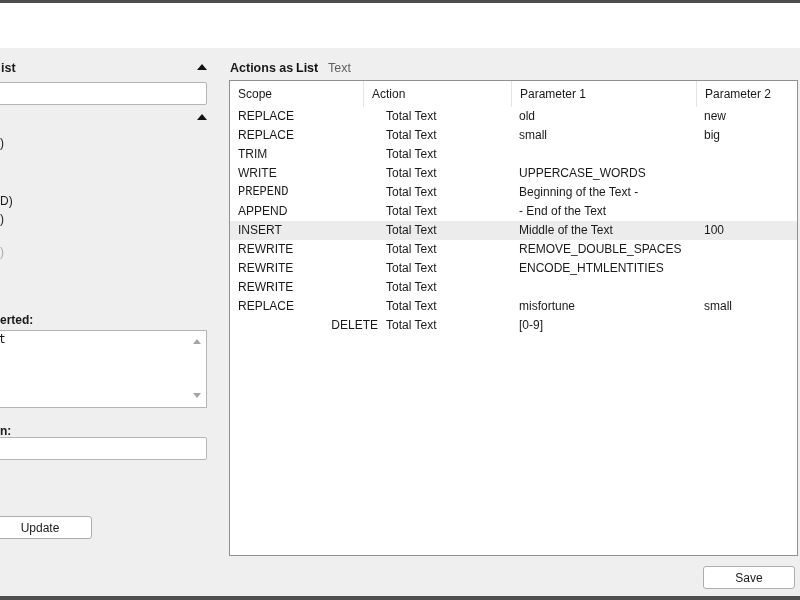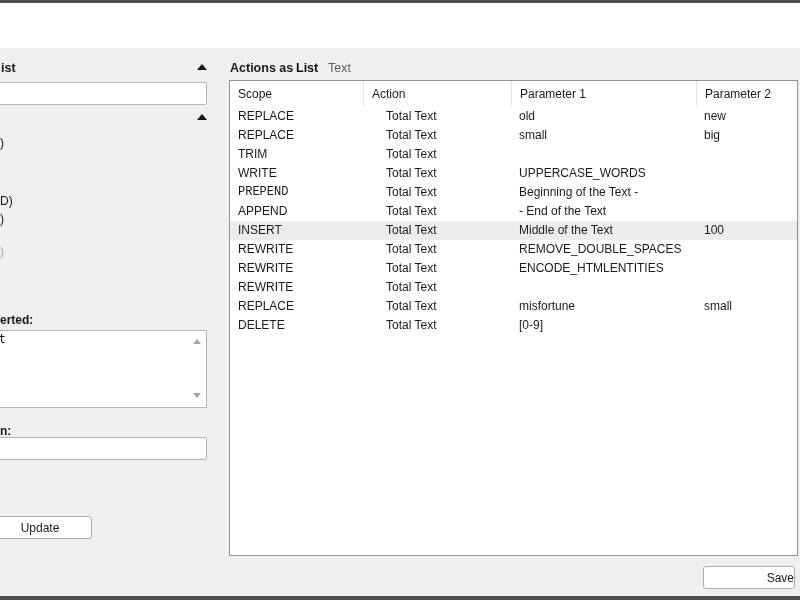--- a/index.html
+++ b/index.html
@@ -61,21 +61,21 @@
   .hcell + .hcell { border-left:1px solid #e3e3e3; }
   .trow { display:flex; height:19px; }
   .trow.sel { background:#ececec; }
   .tcell {
     font-size:12px; color:#1a1a1a; line-height:19px; padding-left:8px;
     white-space:nowrap; overflow:hidden;
   }
   .save-btn {
     position:absolute; left:703px; top:566px; width:92px; height:23px;
     background:#fff; border:1px solid #adadad; border-radius:3px;
-    font-family:"Liberation Sans", sans-serif; font-size:12px; color:#1a1a1a;text-align:right;
+    font-family:"Liberation Sans", sans-serif; font-size:12px; color:#1a1a1a;
   }
 </style>
 </head>
 <body>
 
 <div class="screen">
   <div class="top-strip"></div>
   <div class="top-band"></div>
 
   <div class="lp-header">ist</div>
@@ -172,21 +172,21 @@
           <span class="tcell" style="width: 133px;">Total Text</span>
           <span class="tcell" style="width: 101px;"></span>
         </div>
         <div class="trow">
           <span class="tcell" style="width: 148px;">REPLACE</span>
           <span class="tcell" style="width: 133px;">Total Text</span>
           <span class="tcell" style="width: 185px;">misfortune</span>
           <span class="tcell" style="width: 101px;">small</span>
         </div>
         <div class="trow">
-          <span class="tcell" style="width: 148px;">DELETE</span>
+          <span class="tcell" style="width: 148px; text-align: right;">DELETE</span>
           <span class="tcell" style="width: 133px;">Total Text</span>
           <span class="tcell" style="width: 185px;">[0-9]</span>
           <span class="tcell" style="width: 101px;"></span>
         </div>
       </div>
   </div>
 
   <button class="save-btn">Save</button>
 
   <div class="bottom-strip"></div>

